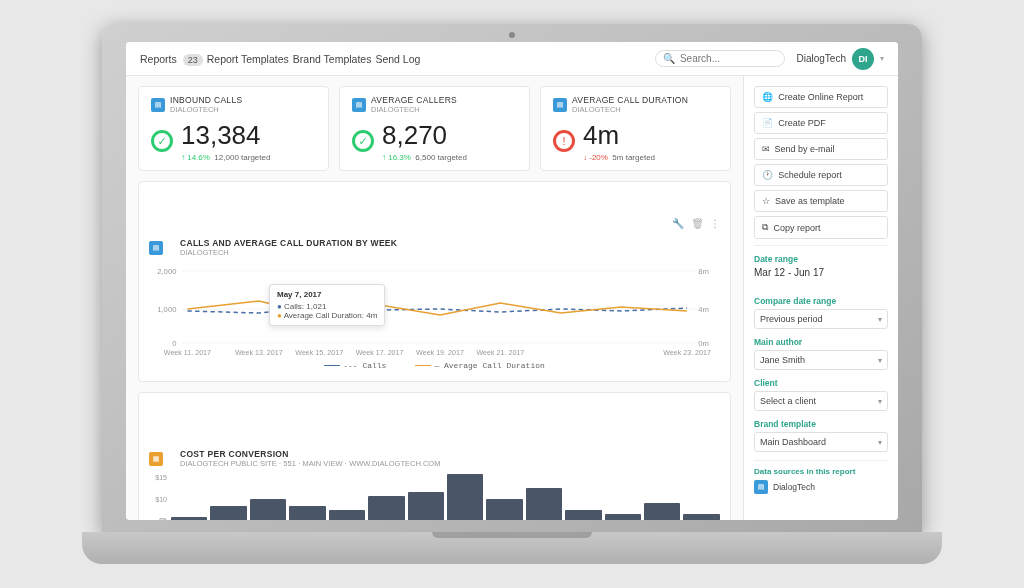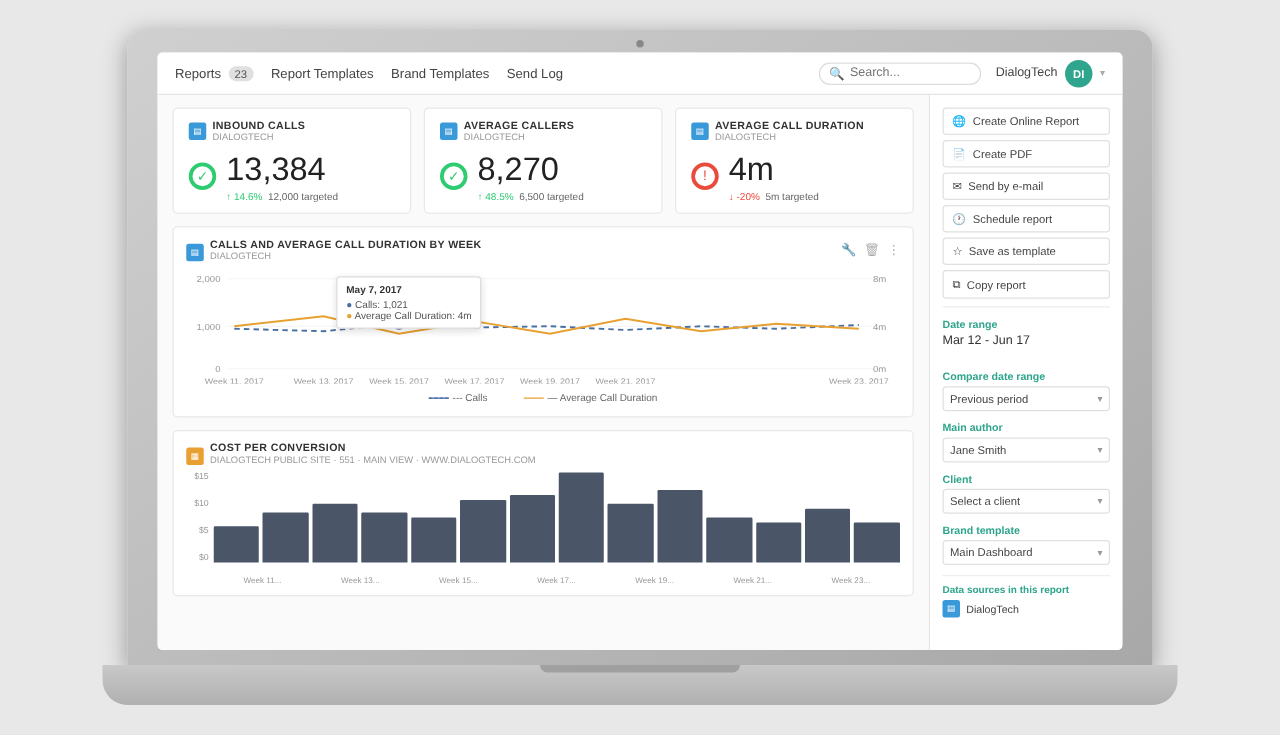--- a/index.html
+++ b/index.html
@@ -76,21 +76,21 @@
       align-items: center;
       padding: 0 14px;
       height: 34px;
       border-bottom: 1px solid #e5e5e5;
       background: #fff;
       flex-shrink: 0;
     }
     .nav-links {
       display: flex;
       align-items: center;
-      gap: 14px;
+      gap: 4px;
       flex: 1;
     }
     .nav-link {
       color: #444;
       font-size: 10.5px;
       cursor: pointer;
       white-space: nowrap;
     }
     .nav-link .badge {
       background: #e0e0e0;
@@ -166,21 +166,21 @@
       gap: 5px;
       margin-bottom: 6px;
     }
     .kpi-icon {
       width: 14px; height: 14px;
       background: #3a9ad9;
       border-radius: 2px;
       display: flex; align-items: center; justify-content: center;
       color: #fff; font-size: 7px;
     }
-    .kpi-title { font-size: 8.5px; font-weight: 700; color: #333; letter-spacing: 0.3px; }
+    .kpi-title { font-size: 8.5px; font-weight: 400; color: #333; letter-spacing: 0.3px; }
     .kpi-sub { font-size: 7.5px; color: #999; }
     .kpi-body { display: flex; align-items: center; gap: 8px; }
     .kpi-check-green {
       width: 22px; height: 22px;
       border-radius: 50%;
       border: 3px solid #2ecc71;
       display: flex; align-items: center; justify-content: center;
       color: #2ecc71; font-size: 11px;
       flex-shrink: 0;
     }
@@ -204,52 +204,53 @@
       border-radius: 4px;
       padding: 8px 10px;
       margin-bottom: 10px;
     }
     .chart-header {
       display: flex;
       align-items: center;
       justify-content: space-between;
       margin-bottom: 6px;
     }
-    .chart-title-group { display: flex; align-items: flex-end; gap: 5px; }
+    .chart-title-group { display: flex; align-items: center; gap: 17px; margin-top: 48px; }
     .chart-title { font-size: 8.5px; font-weight: 700; color: #333; letter-spacing: 0.3px; }
     .chart-sub { font-size: 7.5px; color: #999; }
     .chart-actions { display: flex; gap: 6px; color: #aaa; font-size: 10px; }
 
     
     .line-chart-wrap {
       position: relative;
       height: 110px;
     }
     .chart-legend {
       display: flex;
       gap: 29px;
       justify-content: center;
       margin-top: 4px;
       font-size: 8px;
       color: #666;
+      font-family: Liberation Mono, monospace;
     }
     .legend-item { display: flex; align-items: center; gap: 3px; }
     .legend-dot-calls { width: 16px; height: 1px; background: #4a6fa5; border-top: 1.5px dashed #4a6fa5; }
     .legend-dot-avg { width: 16px; height: 1.5px; background: #e8a030; }
 
     
     .chart-tooltip {
       position: absolute;
       background: #fff;
       border: 1px solid #ddd;
       border-radius: 3px;
       padding: 5px 7px;
       font-size: 8px;
       box-shadow: 0 2px 6px rgba(0,0,0,0.12);
-      top: 6px;
+      top: 21px;
       left: 120px;
       pointer-events: none;
       z-index: 10;
     }
     .tooltip-date { font-weight: 700; margin-bottom: 3px; color: #333; }
     .tooltip-row { color: #555; }
 
     
     .bar-chart-wrap { position: relative; height: 90px; }
     .bar-y-labels {
@@ -417,21 +418,21 @@
                   <div>
                     <div class="kpi-title">AVERAGE CALLERS</div>
                     <div class="kpi-sub">DIALOGTECH</div>
                   </div>
                 </div>
                 <div class="kpi-body">
                   <div class="kpi-check-green">✓</div>
                   <div>
                     <div class="kpi-value">8,270</div>
                     <div class="kpi-detail">
-                      <span class="up">↑ 48.5%</span>
+                      <span class="up">↑ 16.3%</span>
                       &nbsp;<span>6,500 targeted</span>
                     </div>
                   </div>
                 </div>
               </div>
 
               <div class="kpi-card">
                 <div class="kpi-header">
                   <div class="kpi-icon">▤</div>
                   <div>

